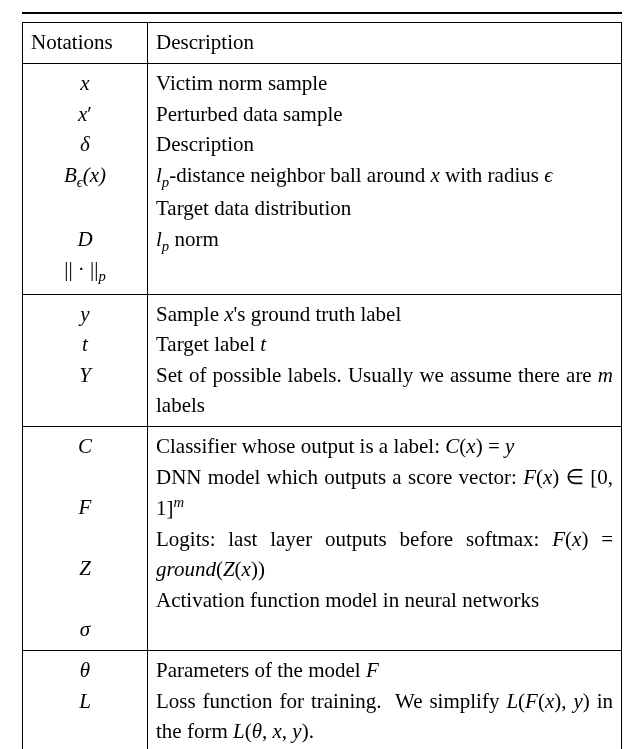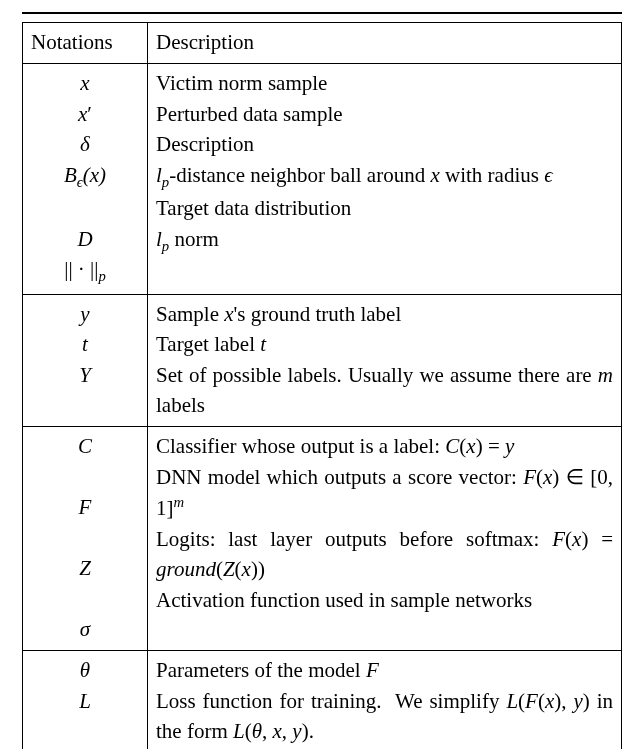--- a/index.html
+++ b/index.html
@@ -136,21 +136,21 @@
           <span class="sym">Z</span>
           <span class="sym">&nbsp;</span>
           <span class="sym">σ</span>
         </span>
       </td>
       <td>
         <span class="desc-block">
           <span class="row">Classifier whose output is a label: <span class="mi">C</span>(<span class="mi">x</span>) = <span class="mi">y</span></span>
           <span class="row">DNN model which outputs a score vector: <span class="mi">F</span>(<span class="mi">x</span>) ∈ [0, 1]<span class="sup">m</span></span>
           <span class="row">Logits: last layer outputs before softmax: <span class="mi">F</span>(<span class="mi">x</span>) = <span class="mi">ground</span>(<span class="mi">Z</span>(<span class="mi">x</span>))</span>
-          <span class="row">Activation function used in sample networks</span>
+          <span class="row">Activation function model in neural networks</span>
         </span>
       </td>
     </tr>
 
     <tr>
       <td class="notation-cell">
         <span class="notation-block">
           <span class="sym">θ</span>
           <span class="sym"><span class="cal">L</span></span>
           <span class="sym">&nbsp;</span>

